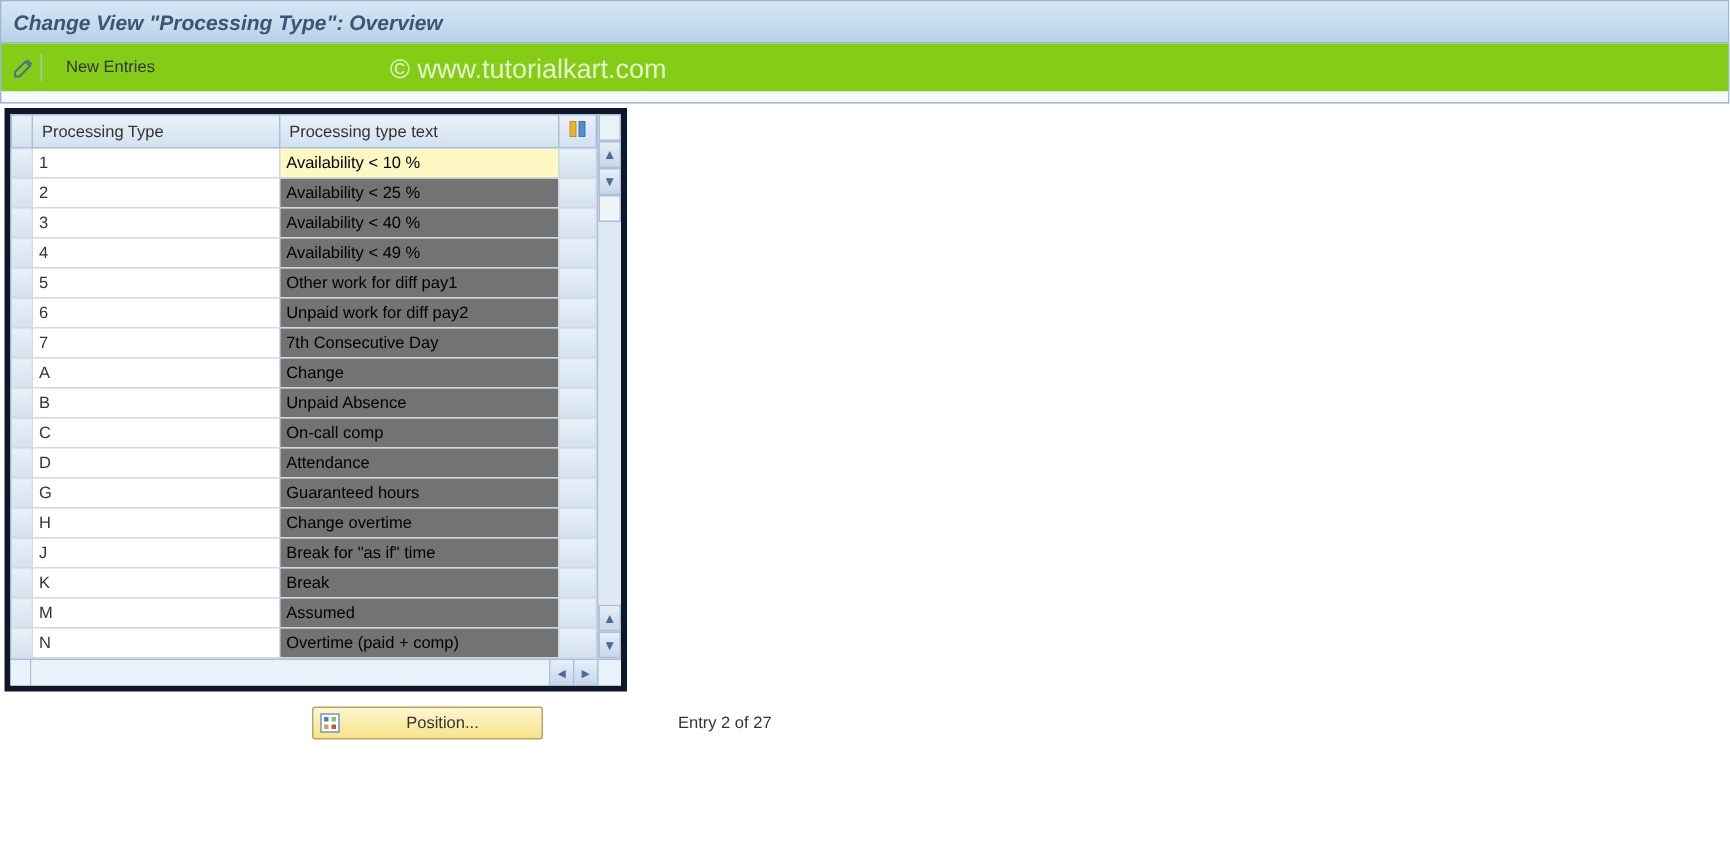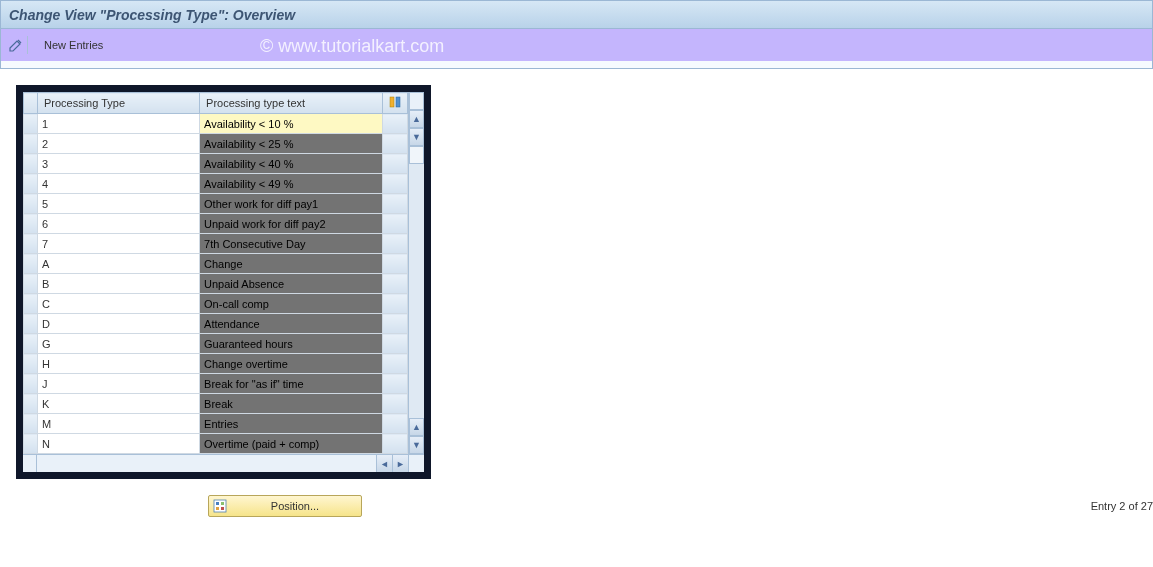--- a/index.html
+++ b/index.html
@@ -27,21 +27,21 @@
   }
   
   .toolbar {
     height: 32px;
     border-left: 1px solid #9bb7d4;
     border-right: 1px solid #9bb7d4;
     display: flex;
     align-items: center;
     padding: 0 6px;
     gap: 6px;
-    background: #c4b5fd;
+    background: #84cc16;
   }
   .tb-icon {
     width: 18px;
     height: 18px;
     display: inline-flex;
     align-items: center;
     justify-content: center;
     cursor: pointer;
   }
   .toolbar-divider {
@@ -61,23 +61,23 @@
 
   .thin-strip {
     height: 8px;
     background: #f6fafe;
     border: 1px solid #9bb7d4;
     border-top: none;
   }
 
   
   .table-panel {
-    margin: 16px;
+    margin: 3px;
     width: 415px;
-    border: 7px solid #0f172a;
+    border: 4px solid #0f172a;
     background: #fff;
     display: flex;
     flex-direction: column;
     position: relative;
   }
   .grid-container {
     display: flex;
   }
   .grid-table {
     flex: 1;
@@ -162,21 +162,20 @@
   }
   .hscroll-row .corner { width: 16px; background: #e9f1f9; border-left: 1px solid #a9c0d8; }
 
   
   .footer {
     display: flex;
     align-items: center;
     margin-left: 208px;
     margin-top: 10px;
     gap: 90px;
-    justify-content: space-between;
   }
   .position-btn {
     width: 154px;
     height: 22px;
     background: linear-gradient(#fff6d0, #f6e48a);
     border: 1px solid #b8a65a;
     border-radius: 2px;
     display: flex;
     align-items: center;
     padding: 0 4px;
@@ -333,21 +332,21 @@
           </tr>
         <tr>
             <td class="sel-cell"></td>
             <td class="code-cell">K</td>
             <td class="text-cell">Break</td>
             <td class="sel-cell"></td>
           </tr>
         <tr>
             <td class="sel-cell"></td>
             <td class="code-cell">M</td>
-            <td class="text-cell">Entries</td>
+            <td class="text-cell">Assumed</td>
             <td class="sel-cell"></td>
           </tr>
         <tr>
             <td class="sel-cell"></td>
             <td class="code-cell">N</td>
             <td class="text-cell">Overtime (paid + comp)</td>
             <td class="sel-cell"></td>
           </tr>
       </tbody>
     </table>

